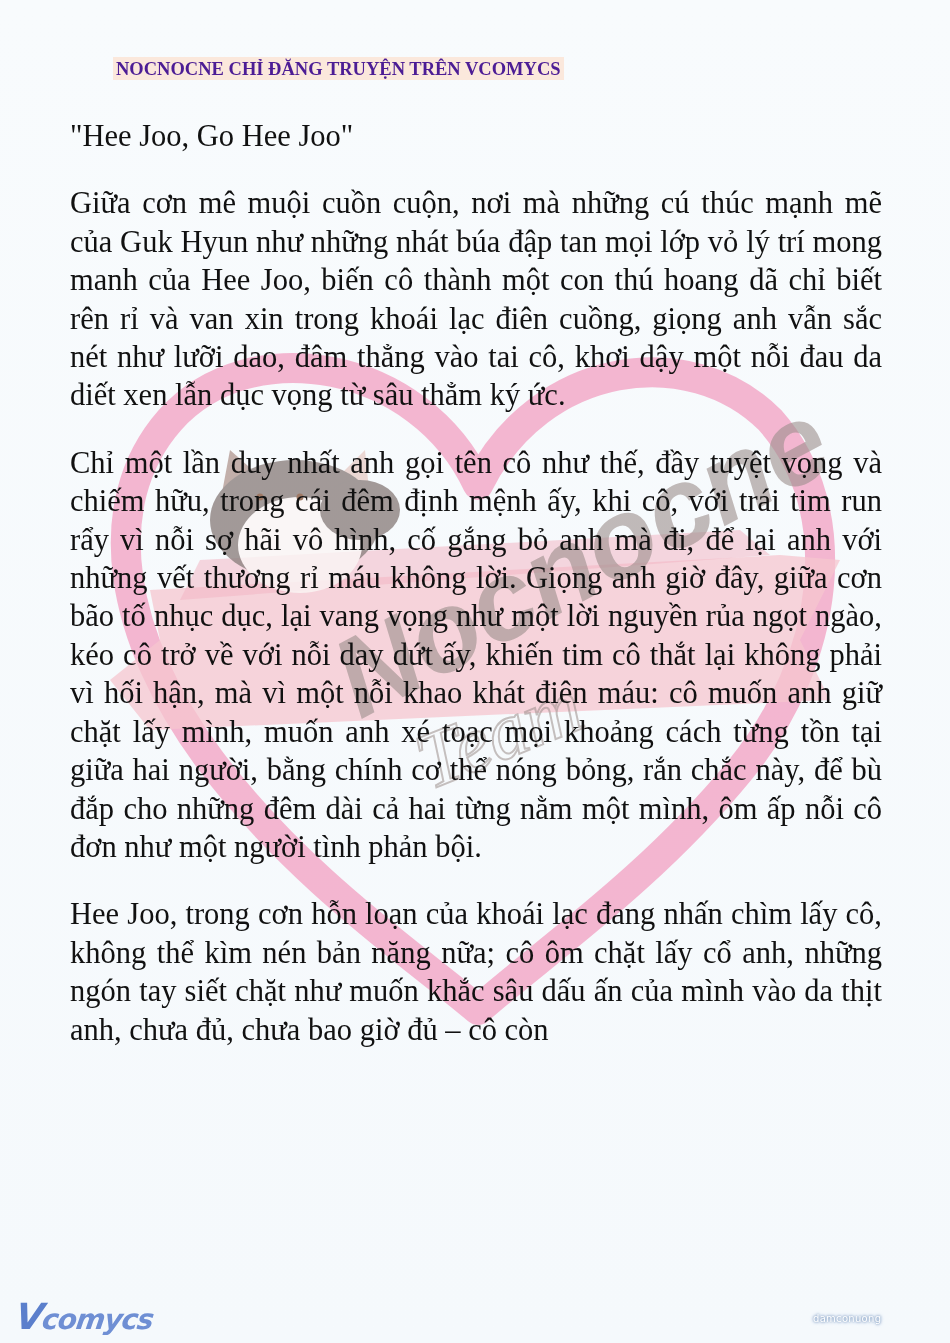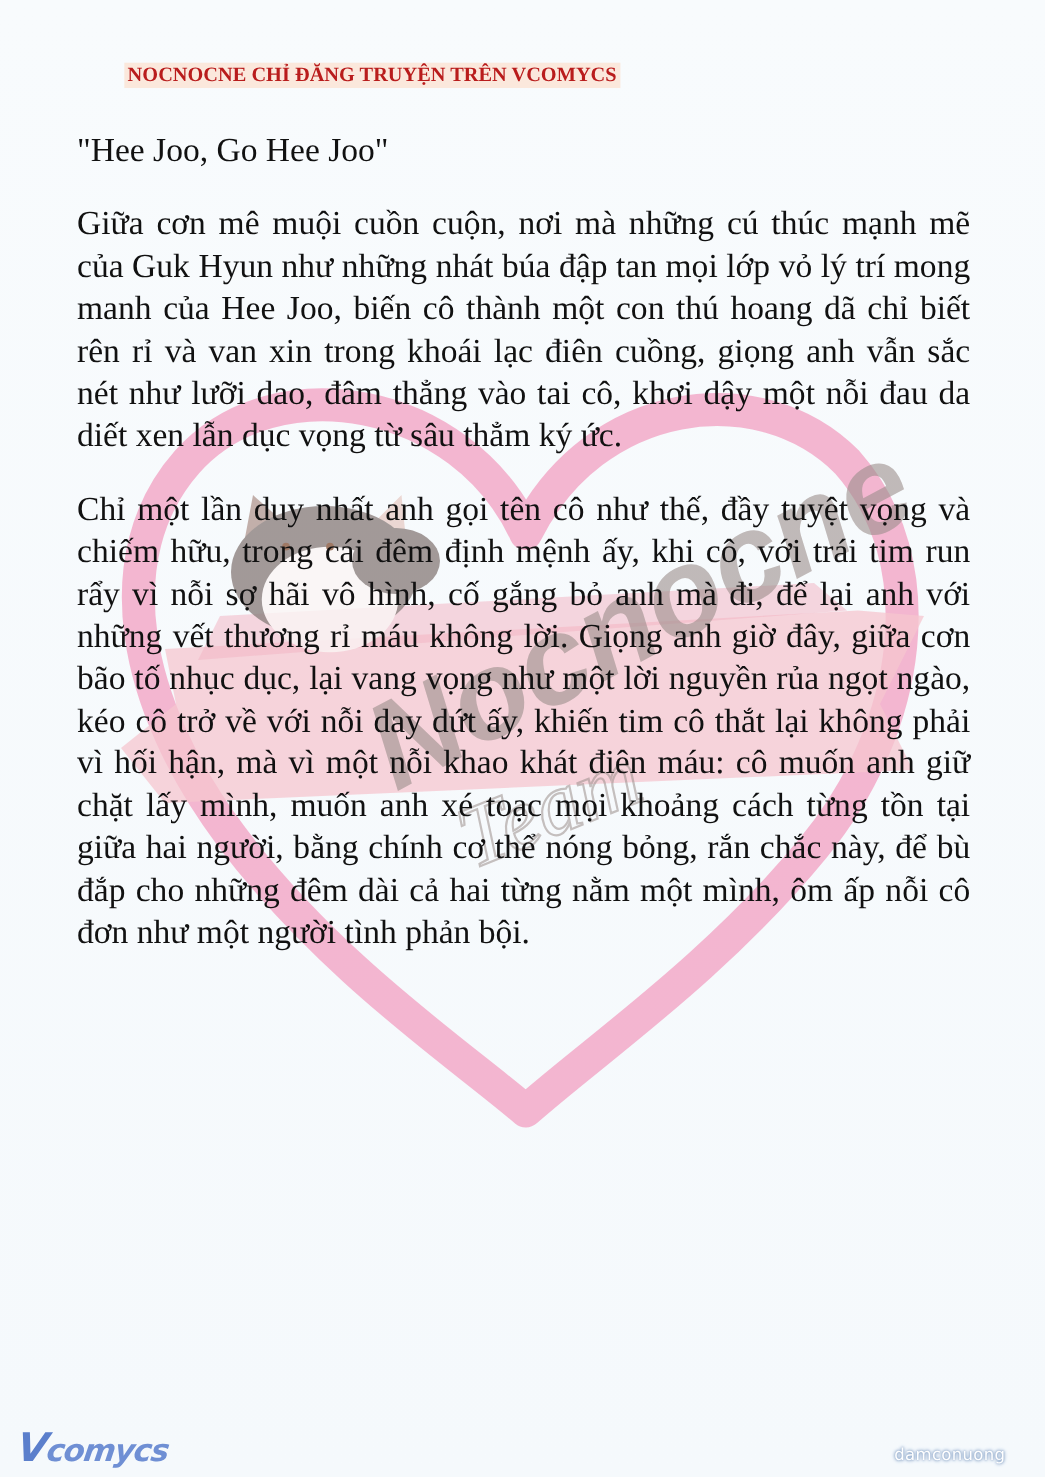--- a/index.html
+++ b/index.html
@@ -30,21 +30,21 @@
       z-index: 1;
     }
     .header-banner {
       position: absolute;
       left: 113px;
       top: 57px;
       z-index: 3;
       font-family: "Liberation Serif", "DejaVu Serif", serif;
       font-weight: bold;
       font-size: 18.5px;
-      color: #b91c1c;
+      color: #4c1d95;
       background: #fbe8dc;
       padding: 1px 3px 0 3px;
       letter-spacing: 0px;
       line-height: 22px;
       white-space: nowrap;
     }
     .content {
       position: absolute;
       left: 70px;
       top: 117px;
@@ -83,21 +83,21 @@
     .footer-logo-left .v {
       font-size: 36px;
       color: #5b7fcc;
     }
     .footer-logo-right {
       position: absolute;
       left: 813px;
       top: 1313px;
       z-index: 3;
       font-family: "DejaVu Sans", sans-serif;
-      font-size: 15px;
+      font-size: 10px;
       color: #ffffff;
       letter-spacing: 0.3px;
       text-shadow: 0 0 2px #8aa5c8, 0 0 3px #8aa5c8, 0 0 4px #a8bcd8;
       white-space: nowrap;
     }
   </style>
 </head>
 <body>
 
 <div class="page">
@@ -128,20 +128,21 @@
     <text x="360" y="720" transform="rotate(-28 360 720)" font-family="Liberation Sans, DejaVu Sans, sans-serif" font-weight="bold" font-style="italic" font-size="112" fill="#9c8f8c" opacity="0.6">Nocnocne</text>
     <text x="430" y="790" transform="rotate(-22 430 790)" font-family="Liberation Serif, DejaVu Serif, serif" font-style="italic" font-size="80" fill="none" stroke="#9c8f8c" stroke-width="2" opacity="0.55">Team</text>
   </svg>
 
   <div class="header-banner">NOCNOCNE CHỈ ĐĂNG TRUYỆN TRÊN VCOMYCS</div>
 
   <div class="content">
     <p class="title">"Hee Joo, Go Hee Joo"</p>
     <p class="para">Giữa cơn mê muội cuồn cuộn, nơi mà những cú thúc mạnh mẽ của Guk Hyun như những nhát búa đập tan mọi lớp vỏ lý trí mong manh của Hee Joo, biến cô thành một con thú hoang dã chỉ biết rên rỉ và van xin trong khoái lạc điên cuồng, giọng anh vẫn sắc nét như lưỡi dao, đâm thẳng vào tai cô, khơi dậy một nỗi đau da diết xen lẫn dục vọng từ sâu thẳm ký ức.</p>
     <p class="para">Chỉ một lần duy nhất anh gọi tên cô như thế, đầy tuyệt vọng và chiếm hữu, trong cái đêm định mệnh ấy, khi cô, với trái tim run rẩy vì nỗi sợ hãi vô hình, cố gắng bỏ anh mà đi, để lại anh với những vết thương rỉ máu không lời. Giọng anh giờ đây, giữa cơn bão tố nhục dục, lại vang vọng như một lời nguyền rủa ngọt ngào, kéo cô trở về với nỗi day dứt ấy, khiến tim cô thắt lại không phải vì hối hận, mà vì một nỗi khao khát điên máu: cô muốn anh giữ chặt lấy mình, muốn anh xé toạc mọi khoảng cách từng tồn tại giữa hai người, bằng chính cơ thể nóng bỏng, rắn chắc này, để bù đắp cho những đêm dài cả hai từng nằm một mình, ôm ấp nỗi cô đơn như một người tình phản bội.</p>
+    <p class="para">Hee Joo, trong cơn hỗn loạn của khoái lạc đang nhấn chìm lấy cô, không thể kìm nén bản năng nữa; cô ôm chặt lấy cổ anh, những ngón tay siết chặt như muốn khắc sâu dấu ấn của mình vào da thịt anh, chưa đủ, chưa bao giờ đủ – cô còn</p>
   </div>
 
   <div class="footer-logo-left">
     <span class="v">V</span><span>comycs</span>
   </div>
 
   <div class="footer-logo-right">damconuong</div>
 
 </div>
 

